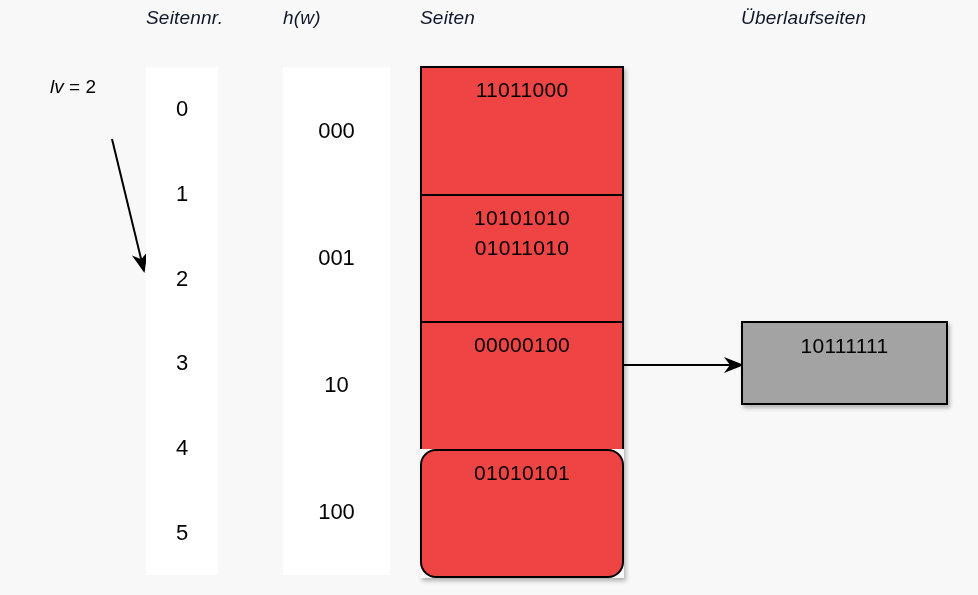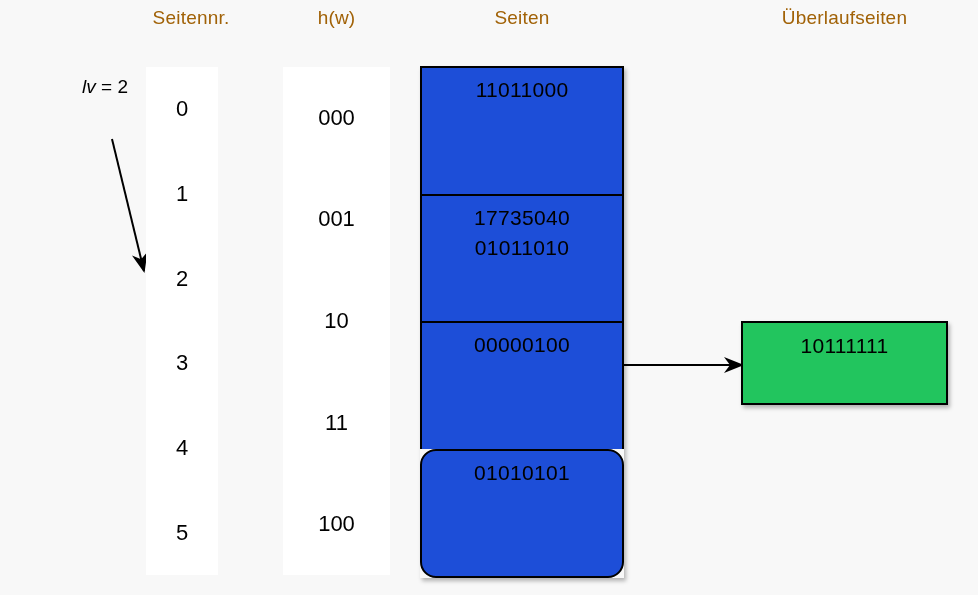--- a/index.html
+++ b/index.html
@@ -16,39 +16,39 @@
   }
   #stage {
     position: relative;
     width: 978px;
     height: 595px;
   }
 
   
   .col-header {
     position: absolute;
+    font-style: italic;
     font-size: 19px;
     font-weight: 400;
     letter-spacing: 0.2px;
     white-space: nowrap;
-    text-align: center;
-    color: #a16207;
+    color: #0f172a;
   }
   #hdr-seitennr { left: 146px; top: 7px; width: 90px; }
   #hdr-hw       { left: 283px; top: 7px; width: 107px; }
   #hdr-seiten   { left: 420px; top: 7px; width: 204px; }
   #hdr-overflow { left: 741px; top: 7px; width: 207px; }
 
   
   #lvsp {
     position: absolute;
     left: 18px;
     top: 72px;
     width: 110px;
-    text-align: right;
+    text-align: center;
     font-size: 19px;
     line-height: 29px;
     white-space: nowrap;
   }
   #lvsp .varname { font-style: italic; }
 
   
   .index-col {
     position: absolute;
     top: 67px;
@@ -74,41 +74,41 @@
     left: 420px;
     top: 66px;
     width: 204px;
     height: 512px;
     display: flex;
     flex-direction: column;
     box-shadow: 2px 3px 4px rgba(0,0,0,0.28);
   }
   .page-box {
     flex: 1 1 0;
-    background: #1d4ed8;
+    background: #ef4444;
     border: 2px solid #000;
     border-bottom-width: 0;
     box-sizing: border-box;
     padding-top: 7px;
     text-align: center;
     font-size: 21px;
     line-height: 30px;
     letter-spacing: 0.3px;
   }
   .page-box:last-child { border-bottom-width: 2px; border-radius: 16px; }
   .page-box .rec { display: block; }
 
   
   #overflow-box {
     position: absolute;
     left: 741px;
     top: 321px;
     width: 207px;
     height: 84px;
-    background: #22c55e;
+    background: #a3a3a3;
     border: 2px solid #000;
     box-sizing: border-box;
     padding-top: 8px;
     text-align: center;
     font-size: 21px;
     line-height: 30px;
     letter-spacing: 0.3px;
     box-shadow: 2px 3px 4px rgba(0,0,0,0.28);
   }
 
@@ -149,30 +149,29 @@
     <div class="index-cell">2</div>
     <div class="index-cell">3</div>
     <div class="index-cell">4</div>
     <div class="index-cell">5</div>
   </div>
 
   <div class="index-col" id="col-hw">
     <div class="index-cell">000</div>
     <div class="index-cell">001</div>
     <div class="index-cell">10</div>
-    <div class="index-cell">11</div>
     <div class="index-cell">100</div>
   </div>
 
   <div id="pages">
     <div class="page-box">
       <span class="rec">11011000</span>
     </div>
     <div class="page-box">
-      <span class="rec">17735040</span>
+      <span class="rec">10101010</span>
       <span class="rec">01011010</span>
     </div>
     <div class="page-box">
       <span class="rec">00000100</span>
     </div>
     <div class="page-box">
       <span class="rec">01010101</span>
     </div>
   </div>
 

